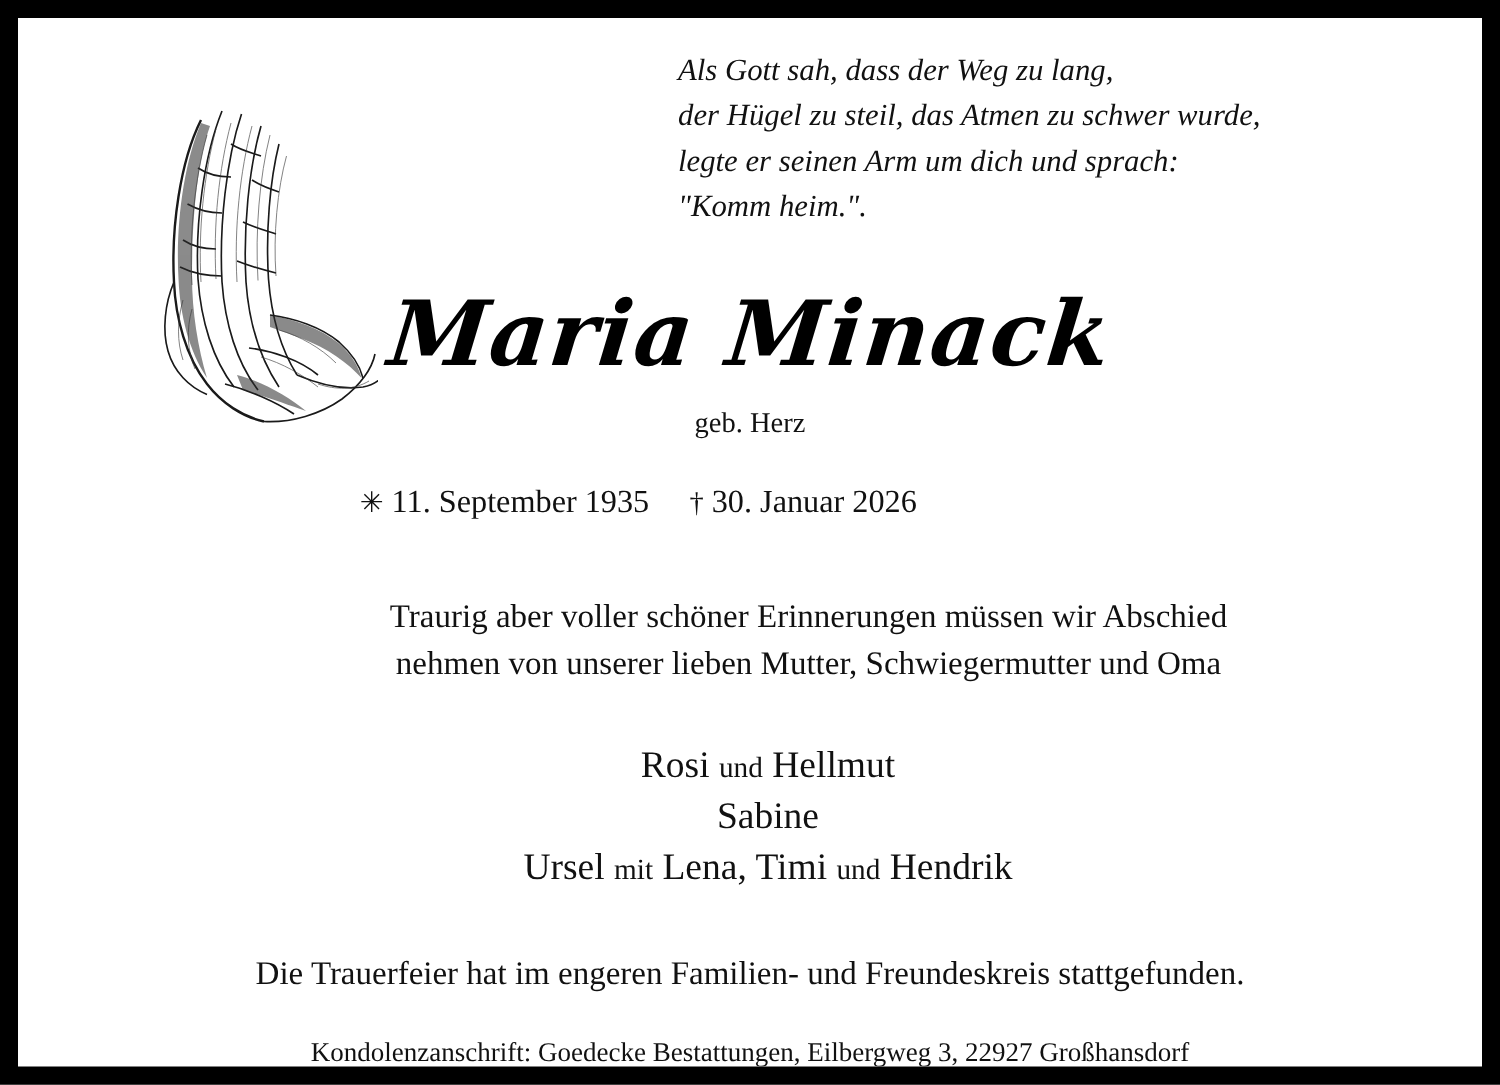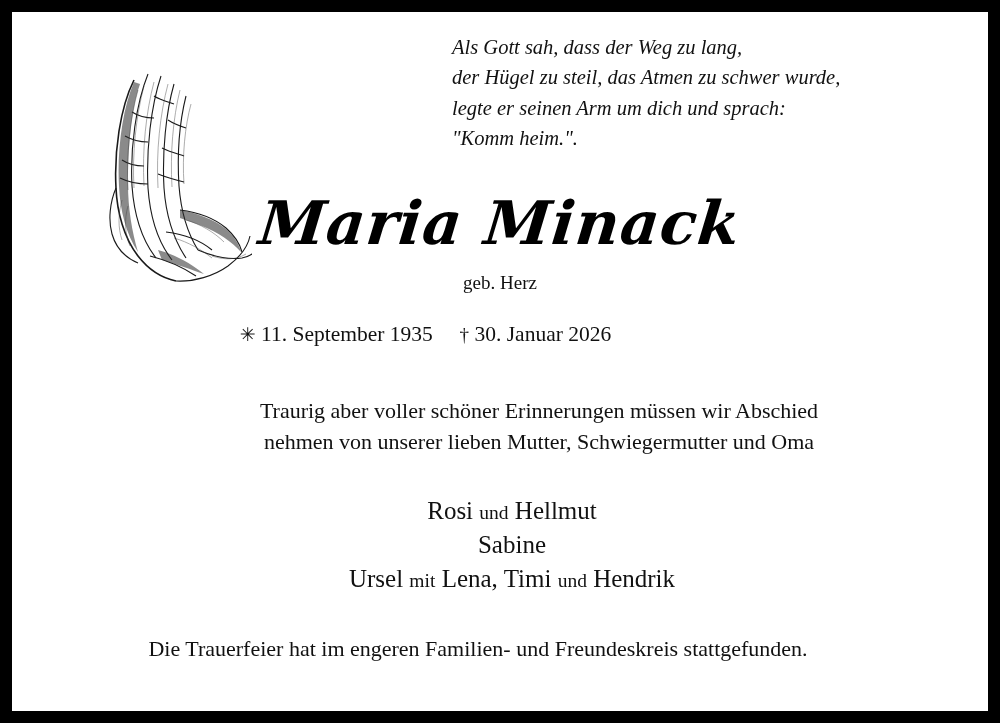--- a/index.html
+++ b/index.html
@@ -113,20 +113,21 @@
   }
 
   .ceremony {
     position: absolute;
     left: 0;
     top: 624px;
     width: 932px;
     text-align: center;
     font-size: 22px;
     color: #111;
+    padding-left: 22px;
   }
 
   .address {
     position: absolute;
     left: 0;
     top: 679px;
     width: 976px;
     text-align: center;
     font-size: 18px;
     color: #111;
@@ -218,14 +219,15 @@
       <span>Ursel</span>
       <span class="small">mit</span>
       <span>Lena, Timi</span>
       <span class="small">und</span>
       <span>Hendrik</span>
     </div>
   </div>
 
   <div class="ceremony">Die Trauerfeier hat im engeren Familien- und Freundeskreis stattgefunden.</div>
 
+  <div class="address">Kondolenzanschrift: Goedecke Bestattungen, Eilbergweg 3, 22927 Großhansdorf</div>
 
 </div>
 
 </body></html>

